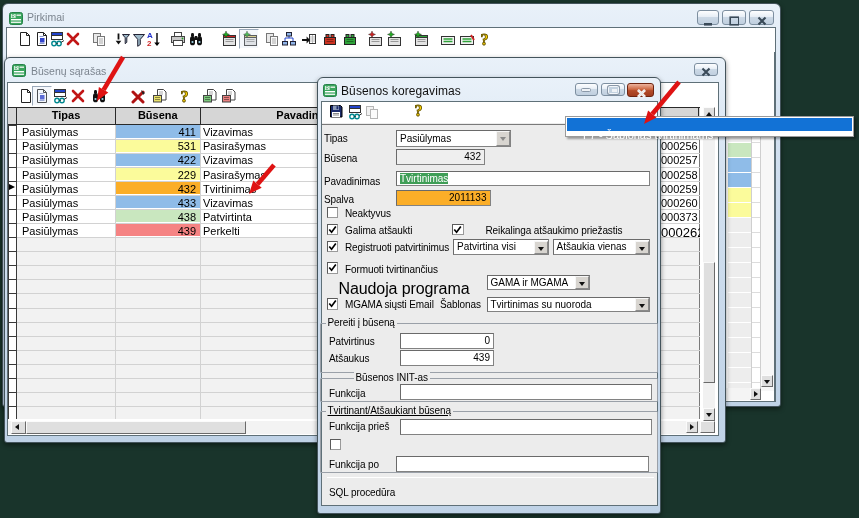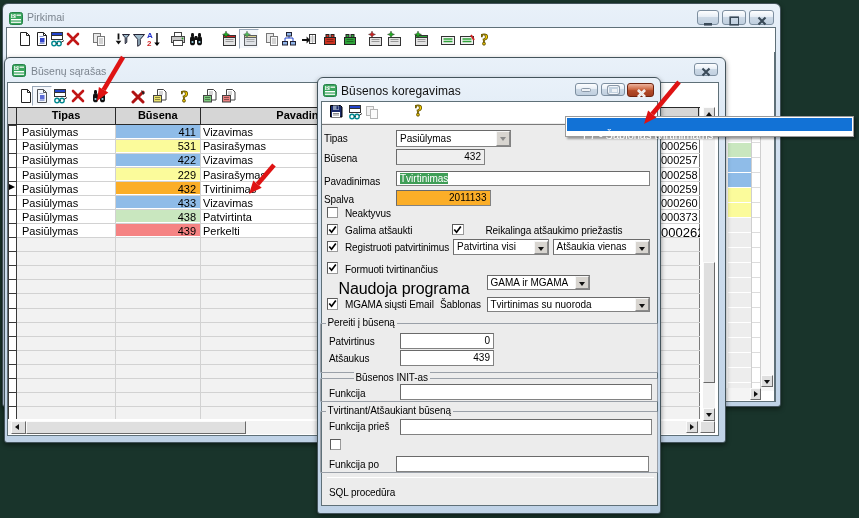--- a/index.html
+++ b/index.html
@@ -600,21 +600,21 @@
     <div class="grplbl abs" style="left: 325.5px; top: 316.5px;">Pereiti į būseną</div>
     <div class=" abs" style="left: 329px; top: 336px; font-size: 10px; letter-spacing: -0.1px; white-space: nowrap;">Patvirtinus</div>
     <div class="fld abs" style="left: 399.5px; top: 332.5px; width: 94.5px; height: 16px; line-height: 14px; padding: 0px 3px; text-align: right;">0</div>
     <div class=" abs" style="left: 329px; top: 352.5px; font-size: 10px; letter-spacing: -0.1px; white-space: nowrap;">Atšaukus</div>
     <div class="fld abs" style="left: 399.5px; top: 349.5px; width: 94.5px; height: 16px; line-height: 14px; padding: 0px 3px; text-align: right;">439</div>
     <div class="grp abs" style="left: 319.5px; top: 377.5px; width: 338px; height: 24px;"></div>
     <div class="grplbl abs" style="left: 325.5px; top: 371.5px; margin-left: 28px;">Būsenos INIT-as</div>
     <div class=" abs" style="left: 329px; top: 387.5px; font-size: 10px; letter-spacing: -0.1px; white-space: nowrap;">Funkcija</div>
     <div class="fld abs" style="left: 399.5px; top: 384px; width: 252.5px; height: 15.5px; line-height: 13.5px; padding: 0px 3px;"></div>
     <div class="grp abs" style="left: 319.5px; top: 410.5px; width: 338px; height: 62px;"></div>
-    <div class="grplbl abs" style="left: 325.5px; top: 404.5px;">Tvirtinant/Atšaukiant būseną</div>
+    <div class="grplbl abs" style="left: 325.5px; top: 404.5px; text-decoration: underline;">Tvirtinant/Atšaukiant būseną</div>
     <div class=" abs" style="left: 329px; top: 421px; font-size: 10px; letter-spacing: -0.1px; white-space: nowrap; text-align: right;">Funkcija prieš</div>
     <div class="fld abs" style="left: 399.5px; top: 418.5px; width: 252.5px; height: 16px; line-height: 14px; padding: 0px 3px;"></div>
     <div class="cb abs" style="left: 329.8px; top: 438.5px;"></div>
     <div class=" abs" style="left: 329px; top: 459px; font-size: 10px; letter-spacing: -0.1px; white-space: nowrap;">Funkcija po</div>
     <div class="fld abs" style="left: 396px; top: 456px; width: 252.5px; height: 16px; line-height: 14px; padding: 0px 3px;"></div>
     <div class=" abs" style="left: 327px; top: 477px; width: 327px; height: 1px; background: rgb(154, 160, 168); border-bottom: 1px solid rgb(255, 255, 255);"></div>
     <div class=" abs" style="left: 329px; top: 487px; font-size: 10px; letter-spacing: -0.1px; white-space: nowrap;">SQL procedūra</div>
   </div>
 
 <div class="abs" style="z-index:50;left:565px;top:116px;width:289px;height:21px;background:#fff;border:1px solid #9a9a9a;box-shadow:2px 2px 2px rgba(0,0,0,.35)">

